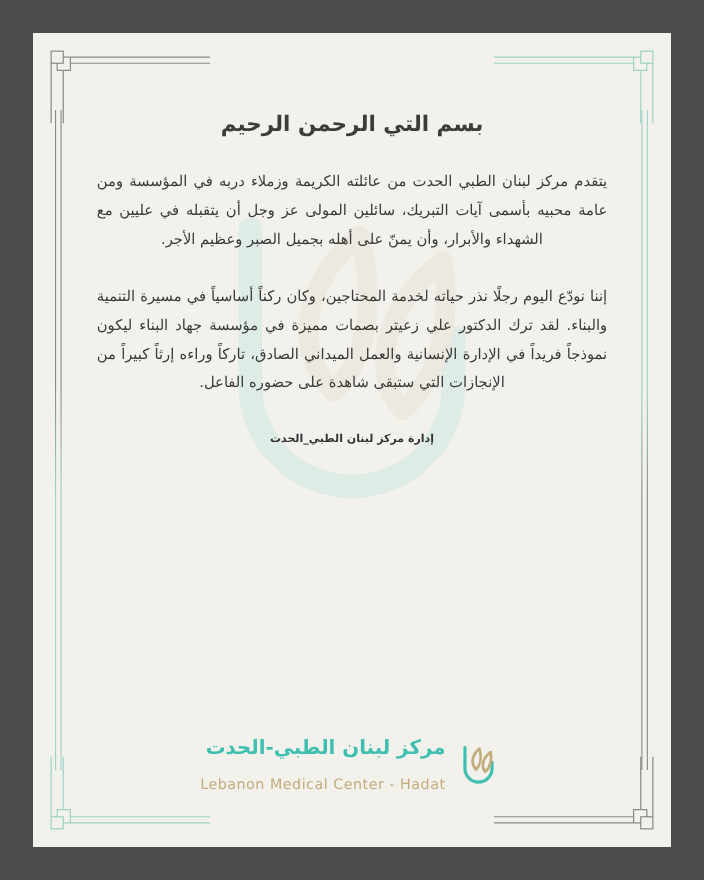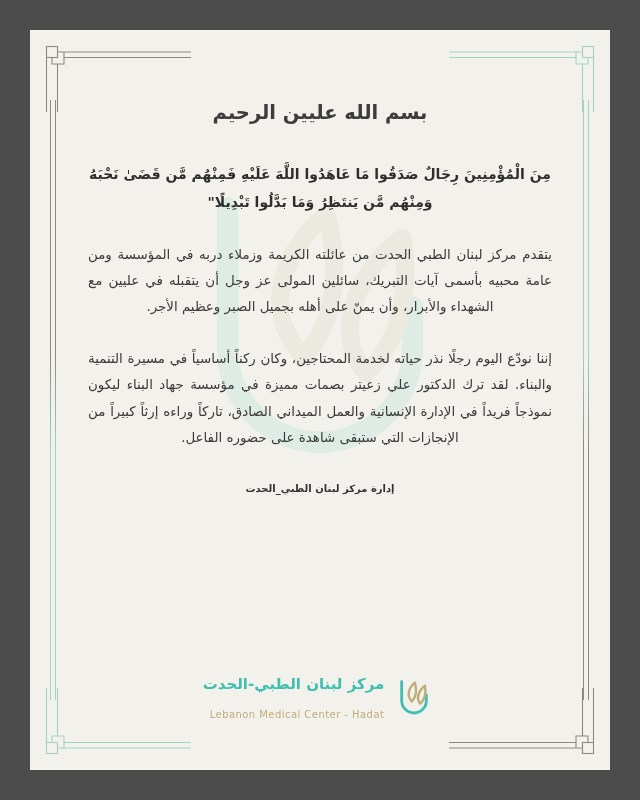--- a/index.html
+++ b/index.html
@@ -132,29 +132,29 @@
     display: flex;
     flex-direction: row;
     align-items: center;
     justify-content: center;
     gap: 7px;
   }
   .logo-mark { width: 46px; height: 44px; flex: 0 0 auto; }
   .logo-mark svg { display: block; width: 100%; height: 100%; }
   .logo-text { display: flex; flex-direction: column; align-items: flex-start; line-height: 1; }
   .logo-ar {
-    font-size: 15px;
+    font-size: 18px;
     font-weight: bold;
     color: #3fbfb0;
     letter-spacing: 0.2px;
     white-space: nowrap;
   }
   .logo-en {
     direction: ltr;
-    font-size: 10px;
+    font-size: 13px;
     color: #c2ac7c;
     letter-spacing: 0.45px;
     margin-top: 18px;
     white-space: nowrap;
   }
 </style>
 </head>
 <body>
 
 <div class="card">
@@ -220,23 +220,22 @@
       <i class="a"></i>
       <i class="b"></i>
     </div>
   <div class="rail rail-right">
       <i class="a"></i>
       <i class="b"></i>
     </div>
 
   <div class="content">
 
-    <h1 class="basmala">بسم الله عليين الرحيم</h1>
-
-    <div class="verse">مِنَ الْمُؤْمِنِينَ رِجَالٌ صَدَقُوا مَا عَاهَدُوا اللَّهَ عَلَيْهِ  فَمِنْهُم مَّن قَضَىٰ نَحْبَهُ وَمِنْهُم مَّن يَنتَظِرُ  وَمَا بَدَّلُوا تَبْدِيلًا"</div>
+    <h1 class="basmala">بسم التي الرحمن الرحيم</h1>
+
 
 
     <p class="para">يتقدم مركز لبنان الطبي الحدت من عائلته الكريمة وزملاء دربه في المؤسسة ومن عامة محبيه بأسمى آيات التبريك، سائلين المولى عز وجل أن يتقبله في عليين مع الشهداء والأبرار، وأن يمنّ على أهله بجميل الصبر وعظيم الأجر.</p>
 
     <p class="para">إننا نودّع اليوم رجلًا نذر حياته لخدمة المحتاجين، وكان ركناً أساسياً في مسيرة التنمية والبناء. لقد ترك الدكتور علي زعيتر بصمات مميزة في مؤسسة جهاد البناء ليكون نموذجاً فريداً في الإدارة الإنسانية والعمل الميداني الصادق، تاركاً وراءه إرثاً كبيراً من الإنجازات التي ستبقى شاهدة على حضوره الفاعل.</p>
 
     <div class="signature">إدارة مركز لبنان الطبي_الحدت</div>
 
     <div class="logo-lockup">
       <div class="logo-mark">

